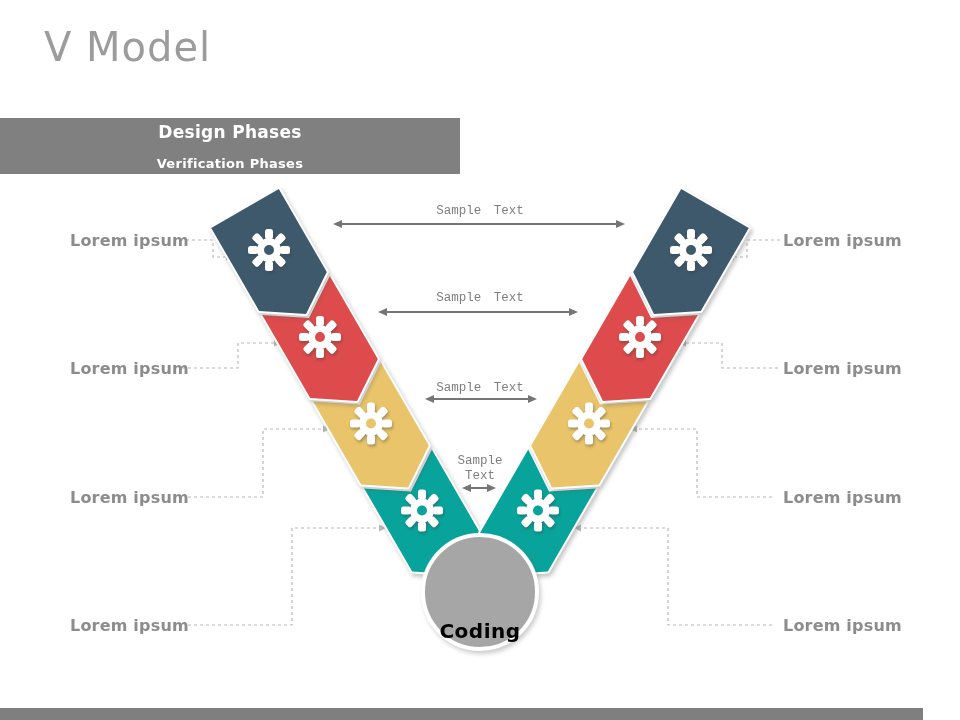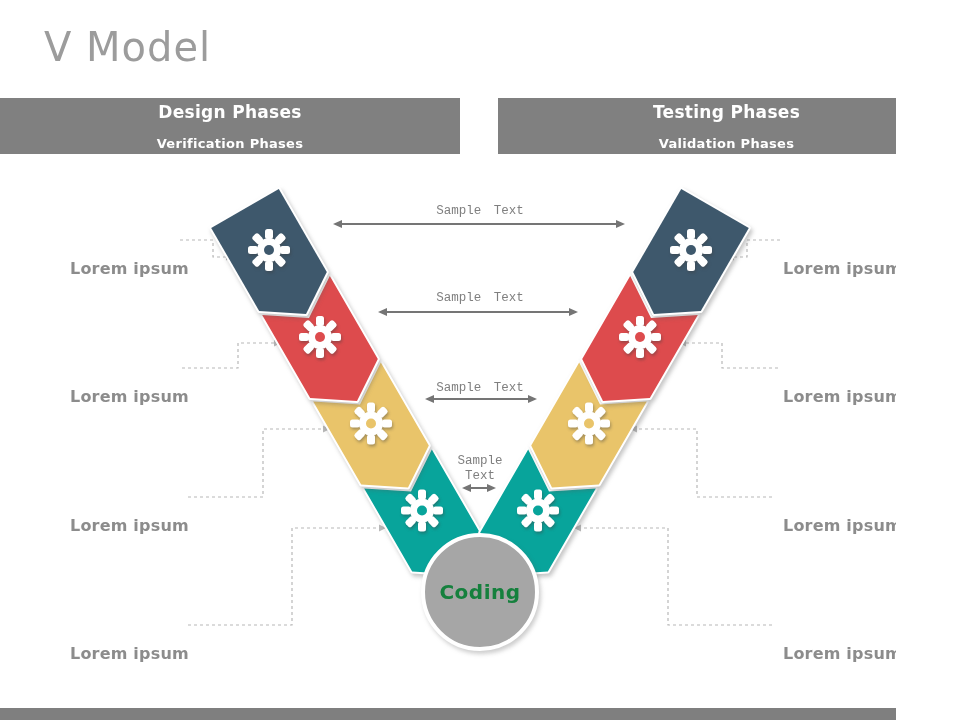--- a/index.html
+++ b/index.html
@@ -1,49 +1,45 @@
 <!DOCTYPE html>
 <html><head>
 <meta charset="utf-8">
 <style>
   html,body{margin:0;padding:0;background:#ffffff;}
   .slide{position:relative;width:896px;height:720px;background:#ffffff;overflow:hidden;
-         font-family:"DejaVu Sans","Liberation Sans",sans-serif;}
+         font-family:"DejaVu Sans","Liberation Sans",sans-serif;padding-left:27px;}
   .title{position:absolute;left:44px;top:24px;font-size:40px;font-weight:400;letter-spacing:1px;}
-  .hdr{position:absolute;top:98px;height:56px;display:flex;flex-direction:column;
+  .hdr{position:absolute;top:118px;height:56px;display:flex;flex-direction:column;
        align-items:center;justify-content:center;gap:14px;color:#ffffff;text-align:center;}
   .hdr-left{left:0;width:460px;}
   .hdr-right{left:498px;width:457px;}
   .hdr-title{font-size:17px;font-weight:700;letter-spacing:0.3px;}
   .hdr-sub{font-size:13px;font-weight:700;letter-spacing:0.3px;}
   svg{position:absolute;left:0;top:0;}
   .lorem{position:absolute;transform:translateY(-50%);font-size:16px;font-weight:700;
-         letter-spacing:0.2px;white-space:nowrap;margin-top:28px;}
+         letter-spacing:0.2px;white-space:nowrap;}
   .sample{position:absolute;transform:translate(-50%,-50%);font-size:12.5px;font-weight:400;
           word-spacing:5px;text-align:center;line-height:15px;font-family:Liberation Mono, monospace;}
   .coding{position:absolute;left:480px;top:592px;transform:translate(-50%,-50%);
           color:#ffffff;font-size:20px;font-weight:700;letter-spacing:0.5px;}
   .bottom-bar{position:absolute;left:0;top:708px;width:960px;height:12px;}
 </style>
 </head>
 <body>
 
 <div class="slide">
 
   <div class="title" style="color: rgb(156, 156, 156);">V Model</div>
 
   <div class="hdr hdr-left" style="background: rgb(128, 128, 128);">
     <div class="hdr-title">Design Phases</div>
     <div class="hdr-sub">Verification Phases</div>
   </div>
 
-  <div class="hdr hdr-right" style="background: rgb(128, 128, 128);">
-    <div class="hdr-title">Testing Phases</div>
-    <div class="hdr-sub">Validation Phases</div>
-  </div>
 
   <svg id="diagram" width="960" height="720" viewBox="0 0 960 720">
       <polyline points="180,240 213,240 213,257 233,257" fill="none" stroke="#b8b8b8" stroke-width="1.2" stroke-dasharray="3 3"></polyline>
       <polygon points="233,257 226,253.5 226,260.5" fill="#b8b8b8"></polygon>
       <polyline points="182,368 238,368 238,343 281,343" fill="none" stroke="#b8b8b8" stroke-width="1.2" stroke-dasharray="3 3"></polyline>
       <polygon points="281,343 274,339.5 274,346.5" fill="#b8b8b8"></polygon>
       <polyline points="188,497 263,497 263,429 330,429" fill="none" stroke="#b8b8b8" stroke-width="1.2" stroke-dasharray="3 3"></polyline>
       <polygon points="330,429 323,425.5 323,432.5" fill="#b8b8b8"></polygon>
       <polyline points="188,625 292,625 292,528 386,528" fill="none" stroke="#b8b8b8" stroke-width="1.2" stroke-dasharray="3 3"></polyline>
       <polygon points="386,528 379,524.5 379,531.5" fill="#b8b8b8"></polygon>
@@ -182,16 +178,16 @@
   <div class="lorem" style="left: 783px; top: 240px; color: rgb(140, 140, 140);">Lorem ipsum</div>
   <div class="lorem" style="left: 783px; top: 368px; color: rgb(140, 140, 140);">Lorem ipsum</div>
   <div class="lorem" style="left: 783px; top: 497px; color: rgb(140, 140, 140);">Lorem ipsum</div>
   <div class="lorem" style="left: 783px; top: 625px; color: rgb(140, 140, 140);">Lorem ipsum</div>
 
   <div class="sample" style="left: 480px; top: 211px; color: rgb(127, 127, 127);">Sample Text</div>
   <div class="sample" style="left: 480px; top: 298px; color: rgb(127, 127, 127);">Sample Text</div>
   <div class="sample" style="left: 480px; top: 388px; color: rgb(127, 127, 127);">Sample Text</div>
   <div class="sample" style="left: 480px; top: 469px; width: 70px; color: rgb(127, 127, 127);">Sample Text</div>
 
-  <div class="coding" style="color: #15803d;">Coding</div>
+  <div class="coding" style="color: #000000; margin-top: 39px;">Coding</div>
 
   <div class="bottom-bar" style="background: rgb(127, 127, 127);"></div>
 </div>
 
 </body></html>

